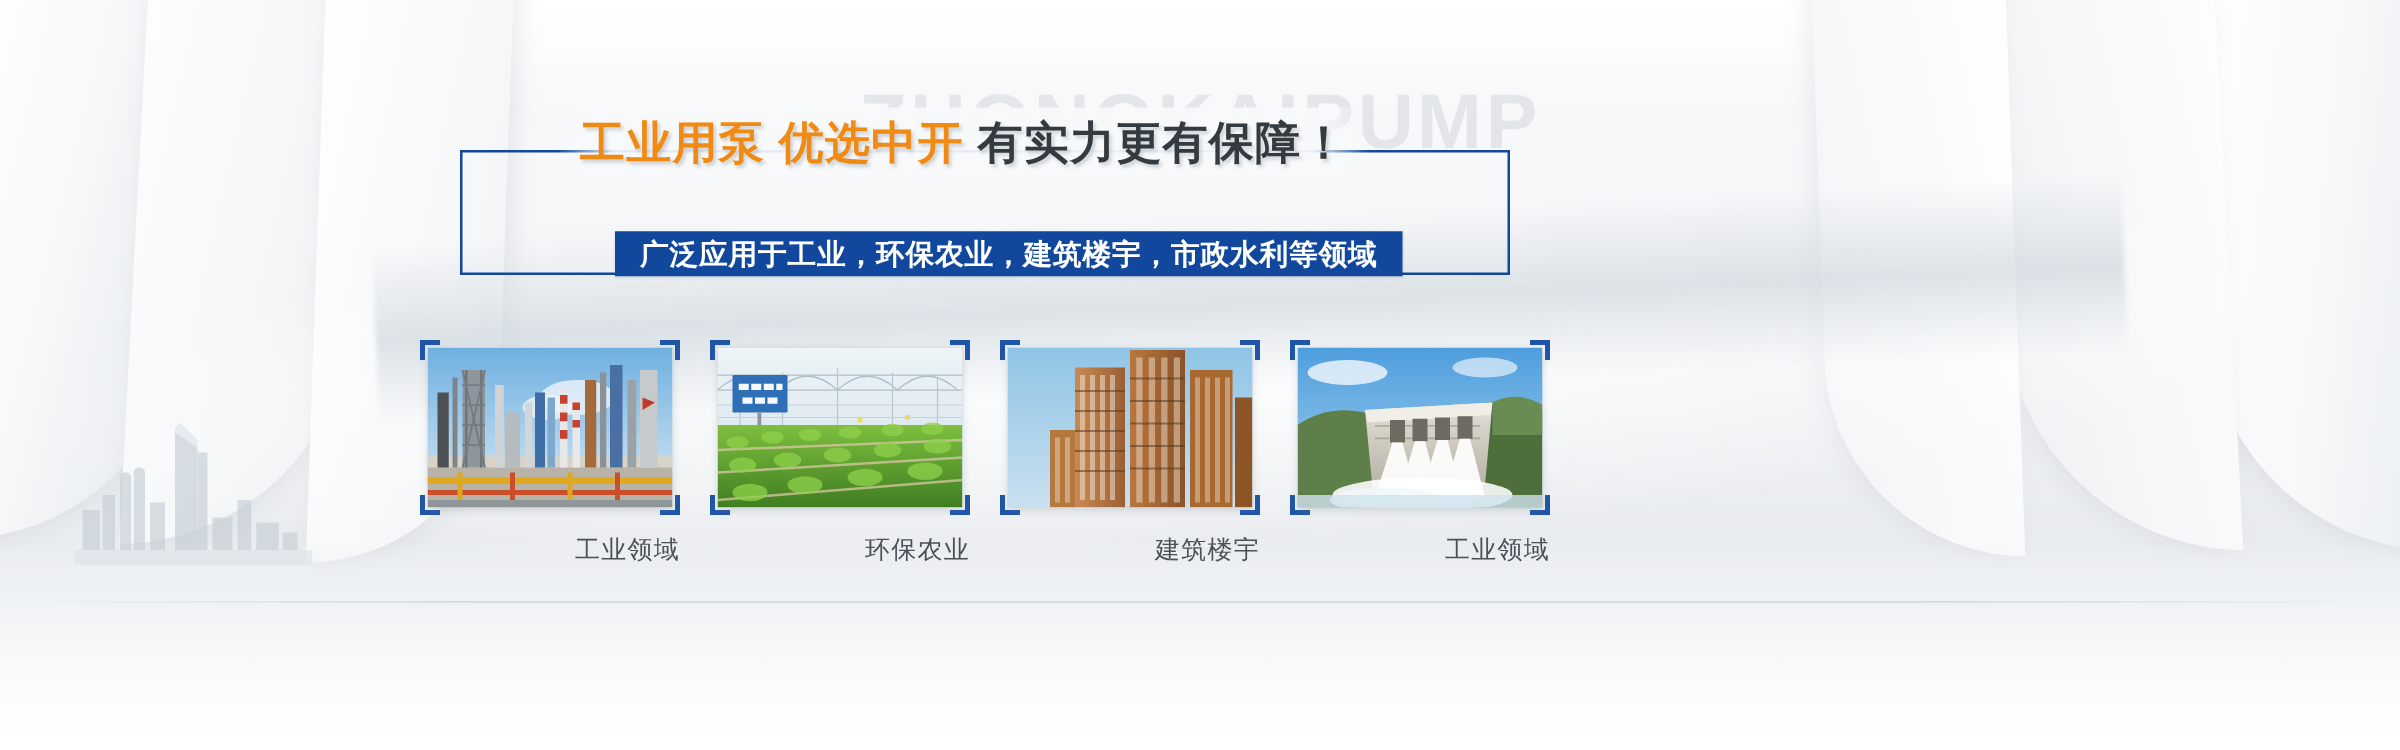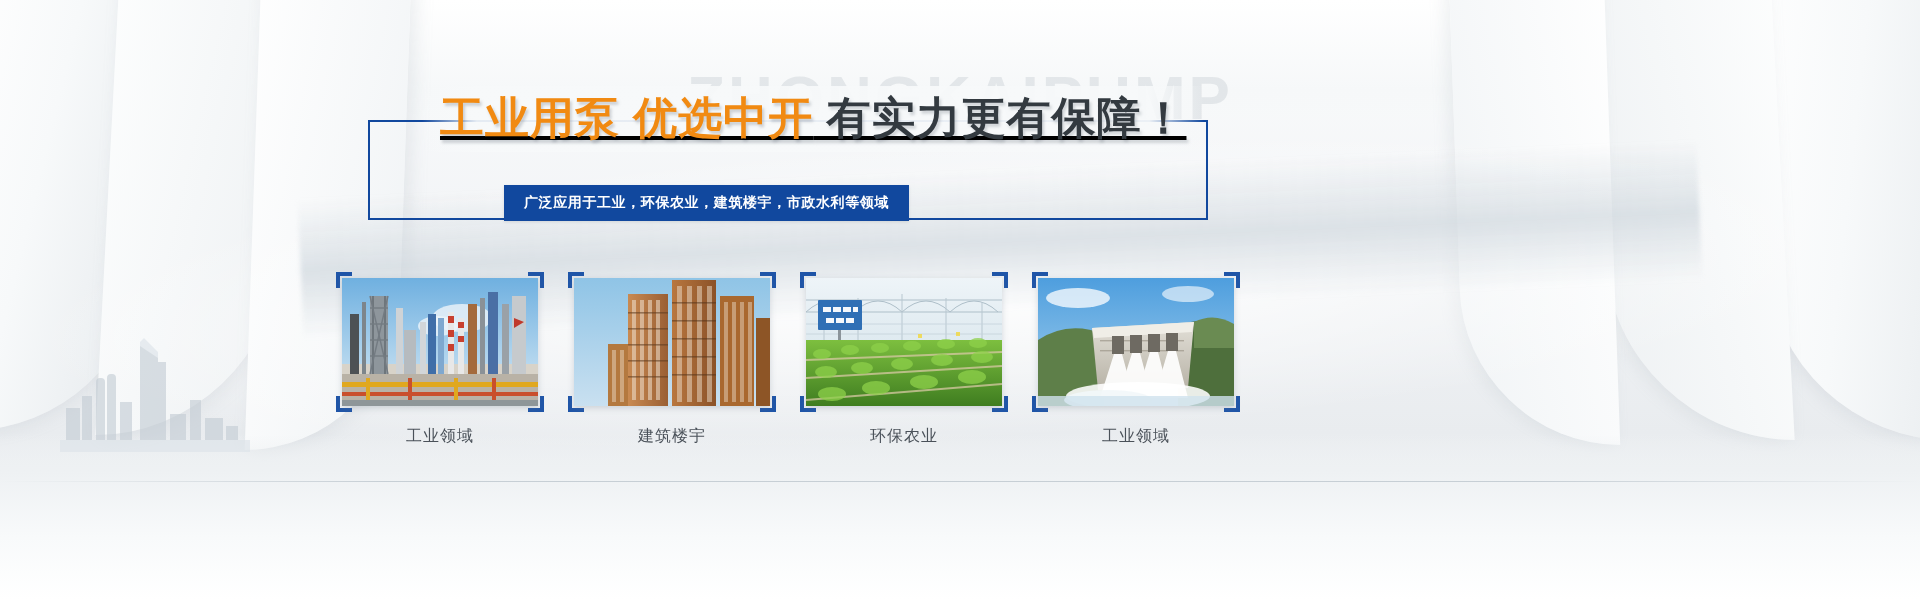--- a/index.html
+++ b/index.html
@@ -83,49 +83,48 @@
   }
 
   
   .frame {
     position:absolute; left:368px; top:120px; width:840px; height:100px;
     border:2px solid #11489e;
     border-top-color:#11489e;
   }
 
   .headline {
-    position:absolute; left:440px; top:96px;
+    position:absolute; left:464px; top:96px;
     white-space:nowrap;
-    font-size:44px; font-weight:bold; letter-spacing:1px;
+    font-size:36px; font-weight:bold; letter-spacing:1px;
     font-family:"Liberation Sans","DejaVu Sans",sans-serif;
     line-height:1;
     z-index:5;
-    text-decoration:underline;
   }
   .headline .h-bg {
     position:absolute; left:-18px; right:-18px; top:-10px; bottom:-12px;
     background: linear-gradient(90deg, rgba(247,249,250,0) 0%, rgba(247,249,250,.92) 7%, rgba(247,249,250,.95) 93%, rgba(247,249,250,0) 100%);
     z-index:-1;
   }
   .h-orange {
     color:#f18a12;
     text-shadow: 2px 3px 3px rgba(120,130,140,.35);
   }
   .h-dark {
     color:#333a40;
     text-shadow: 2px 3px 3px rgba(120,130,140,.32);
   }
 
   
   .subtitle {
-    position:absolute; left:504px; top:185px;
+    position:absolute; left:492px; top:185px;
     height:36px; padding:0 20px;
     background:#11489e;
     color:#ffffff;
-    font-size:14px; font-weight:bold; letter-spacing:.6px;
+    font-size:23px; font-weight:bold; letter-spacing:.6px;
     display:flex; align-items:center; justify-content:center;
     white-space:nowrap;
     z-index:6;
     box-shadow: 0 1px 3px rgba(0,0,0,.10);
   }
 
   
   .cards {
     position:absolute; left:336px; top:272px;
     display:flex; gap:24px;
@@ -146,22 +145,22 @@
     position:absolute; width:16px; height:16px;
     border-color:#1f55a8; border-style:solid; border-width:0;
   }
   .corner.tl { left:0;  top:0;  border-left-width:4px; border-top-width:4px; }
   .corner.tr { right:0; top:0;  border-right-width:4px; border-top-width:4px; }
   .corner.bl { left:0;  bottom:0; border-left-width:4px; border-bottom-width:4px; }
   .corner.br { right:0; bottom:0; border-right-width:4px; border-bottom-width:4px; }
 
   .caption {
     margin-top:14px;
-    text-align:center;
-    font-size:16px;
+    text-align:right;
+    font-size:20px;
     color:#4a5159;
     letter-spacing:1px;
     font-family:Liberation Sans, sans-serif;
   }
 
   
   .ph { position:absolute; inset:0; }
 </style>
 </head>
 <body>
@@ -287,94 +286,20 @@
 
     <div class="card">
       <div class="thumb-wrap">
         <div class="corner tl"></div>
         <div class="corner tr"></div>
         <div class="corner bl"></div>
         <div class="corner br"></div>
         <div class="thumb">
           <svg class="ph" viewBox="0 0 196 128" preserveAspectRatio="none">
             <defs>
-              <linearGradient id="sky2" x1="0" y1="0" x2="0" y2="1">
-                <stop offset="0%" stop-color="#8fc4e6"></stop>
-                  <stop offset="100%" stop-color="#c9e0f0"></stop>
-              </linearGradient>
-              <linearGradient id="br1" x1="0" y1="0" x2="1" y2="0">
-                <stop offset="0%" stop-color="#c98a52"></stop>
-                  <stop offset="100%" stop-color="#9a5f34"></stop>
-              </linearGradient>
-              <linearGradient id="br2" x1="0" y1="0" x2="1" y2="0">
-                <stop offset="0%" stop-color="#b9773f"></stop>
-                  <stop offset="100%" stop-color="#8b5228"></stop>
-              </linearGradient>
-            </defs>
-            <rect width="196" height="128" fill="url(#sky2)"></rect>
-
-            <rect x="54" y="16" width="40" height="112" fill="url(#br1)"></rect>
-            <g fill="#f0e2d2" opacity=".55">
-              <rect x="58" y="22" width="4" height="100"></rect>
-              <rect x="66" y="22" width="4" height="100"></rect>
-              <rect x="74" y="22" width="4" height="100"></rect>
-              <rect x="82" y="22" width="4" height="100"></rect>
-            </g>
-            <g fill="#5d3a1e" opacity=".55">
-              <rect x="54" y="34" width="40" height="1.6"></rect>
-                <rect x="54" y="50" width="40" height="1.6"></rect>
-              <rect x="54" y="66" width="40" height="1.6"></rect>
-                <rect x="54" y="82" width="40" height="1.6"></rect>
-              <rect x="54" y="98" width="40" height="1.6"></rect>
-            </g>
-
-            <rect x="98" y="2" width="44" height="126" fill="url(#br2)"></rect>
-            <g fill="#ede0ce" opacity=".5">
-              <rect x="103" y="8" width="5" height="116"></rect>
-              <rect x="113" y="8" width="5" height="116"></rect>
-              <rect x="123" y="8" width="5" height="116"></rect>
-              <rect x="133" y="8" width="5" height="116"></rect>
-            </g>
-            <g fill="#4f3018" opacity=".5">
-              <rect x="98" y="24" width="44" height="1.6"></rect>
-                <rect x="98" y="42" width="44" height="1.6"></rect>
-              <rect x="98" y="60" width="44" height="1.6"></rect>
-                <rect x="98" y="78" width="44" height="1.6"></rect>
-              <rect x="98" y="96" width="44" height="1.6"></rect>
-            </g>
-
-            <rect x="146" y="18" width="34" height="110" fill="#a9682f"></rect>
-            <g fill="#ecdfcd" opacity=".45">
-              <rect x="150" y="24" width="4" height="100"></rect>
-              <rect x="158" y="24" width="4" height="100"></rect>
-              <rect x="166" y="24" width="4" height="100"></rect>
-              <rect x="174" y="24" width="4" height="100"></rect>
-            </g>
-            <rect x="182" y="40" width="14" height="88" fill="#8d5526"></rect>
-
-            <rect x="34" y="66" width="20" height="62" fill="#b4793f"></rect>
-            <g fill="#eee0cd" opacity=".45">
-              <rect x="38" y="72" width="4" height="52"></rect>
-                <rect x="46" y="72" width="4" height="52"></rect>
-            </g>
-          </svg>
-        </div>
-      </div>
-      <div class="caption">建筑楼宇</div>
-    </div>
-
-    <div class="card">
-      <div class="thumb-wrap">
-        <div class="corner tl"></div>
-        <div class="corner tr"></div>
-        <div class="corner bl"></div>
-        <div class="corner br"></div>
-        <div class="thumb">
-          <svg class="ph" viewBox="0 0 196 128" preserveAspectRatio="none">
-            <defs>
               <linearGradient id="gh" x1="0" y1="0" x2="0" y2="1">
                 <stop offset="0%" stop-color="#eef4f8"></stop>
                   <stop offset="100%" stop-color="#cfe0e8"></stop>
               </linearGradient>
               <linearGradient id="crop" x1="0" y1="0" x2="0" y2="1">
                 <stop offset="0%" stop-color="#7dbf3f"></stop>
                   <stop offset="100%" stop-color="#3f7d20"></stop>
               </linearGradient>
             </defs>
             <rect width="196" height="128" fill="url(#gh)"></rect>
@@ -447,20 +372,94 @@
 
     <div class="card">
       <div class="thumb-wrap">
         <div class="corner tl"></div>
         <div class="corner tr"></div>
         <div class="corner bl"></div>
         <div class="corner br"></div>
         <div class="thumb">
           <svg class="ph" viewBox="0 0 196 128" preserveAspectRatio="none">
             <defs>
+              <linearGradient id="sky2" x1="0" y1="0" x2="0" y2="1">
+                <stop offset="0%" stop-color="#8fc4e6"></stop>
+                  <stop offset="100%" stop-color="#c9e0f0"></stop>
+              </linearGradient>
+              <linearGradient id="br1" x1="0" y1="0" x2="1" y2="0">
+                <stop offset="0%" stop-color="#c98a52"></stop>
+                  <stop offset="100%" stop-color="#9a5f34"></stop>
+              </linearGradient>
+              <linearGradient id="br2" x1="0" y1="0" x2="1" y2="0">
+                <stop offset="0%" stop-color="#b9773f"></stop>
+                  <stop offset="100%" stop-color="#8b5228"></stop>
+              </linearGradient>
+            </defs>
+            <rect width="196" height="128" fill="url(#sky2)"></rect>
+
+            <rect x="54" y="16" width="40" height="112" fill="url(#br1)"></rect>
+            <g fill="#f0e2d2" opacity=".55">
+              <rect x="58" y="22" width="4" height="100"></rect>
+              <rect x="66" y="22" width="4" height="100"></rect>
+              <rect x="74" y="22" width="4" height="100"></rect>
+              <rect x="82" y="22" width="4" height="100"></rect>
+            </g>
+            <g fill="#5d3a1e" opacity=".55">
+              <rect x="54" y="34" width="40" height="1.6"></rect>
+                <rect x="54" y="50" width="40" height="1.6"></rect>
+              <rect x="54" y="66" width="40" height="1.6"></rect>
+                <rect x="54" y="82" width="40" height="1.6"></rect>
+              <rect x="54" y="98" width="40" height="1.6"></rect>
+            </g>
+
+            <rect x="98" y="2" width="44" height="126" fill="url(#br2)"></rect>
+            <g fill="#ede0ce" opacity=".5">
+              <rect x="103" y="8" width="5" height="116"></rect>
+              <rect x="113" y="8" width="5" height="116"></rect>
+              <rect x="123" y="8" width="5" height="116"></rect>
+              <rect x="133" y="8" width="5" height="116"></rect>
+            </g>
+            <g fill="#4f3018" opacity=".5">
+              <rect x="98" y="24" width="44" height="1.6"></rect>
+                <rect x="98" y="42" width="44" height="1.6"></rect>
+              <rect x="98" y="60" width="44" height="1.6"></rect>
+                <rect x="98" y="78" width="44" height="1.6"></rect>
+              <rect x="98" y="96" width="44" height="1.6"></rect>
+            </g>
+
+            <rect x="146" y="18" width="34" height="110" fill="#a9682f"></rect>
+            <g fill="#ecdfcd" opacity=".45">
+              <rect x="150" y="24" width="4" height="100"></rect>
+              <rect x="158" y="24" width="4" height="100"></rect>
+              <rect x="166" y="24" width="4" height="100"></rect>
+              <rect x="174" y="24" width="4" height="100"></rect>
+            </g>
+            <rect x="182" y="40" width="14" height="88" fill="#8d5526"></rect>
+
+            <rect x="34" y="66" width="20" height="62" fill="#b4793f"></rect>
+            <g fill="#eee0cd" opacity=".45">
+              <rect x="38" y="72" width="4" height="52"></rect>
+                <rect x="46" y="72" width="4" height="52"></rect>
+            </g>
+          </svg>
+        </div>
+      </div>
+      <div class="caption">建筑楼宇</div>
+    </div>
+
+    <div class="card">
+      <div class="thumb-wrap">
+        <div class="corner tl"></div>
+        <div class="corner tr"></div>
+        <div class="corner bl"></div>
+        <div class="corner br"></div>
+        <div class="thumb">
+          <svg class="ph" viewBox="0 0 196 128" preserveAspectRatio="none">
+            <defs>
               <linearGradient id="sky4" x1="0" y1="0" x2="0" y2="1">
                 <stop offset="0%" stop-color="#4e9ede"></stop>
                   <stop offset="100%" stop-color="#a9d3ee"></stop>
               </linearGradient>
               <linearGradient id="damg" x1="0" y1="0" x2="0" y2="1">
                 <stop offset="0%" stop-color="#e3e0d8"></stop>
                   <stop offset="100%" stop-color="#b7b2a6"></stop>
               </linearGradient>
             </defs>
             <rect width="196" height="128" fill="url(#sky4)"></rect>

